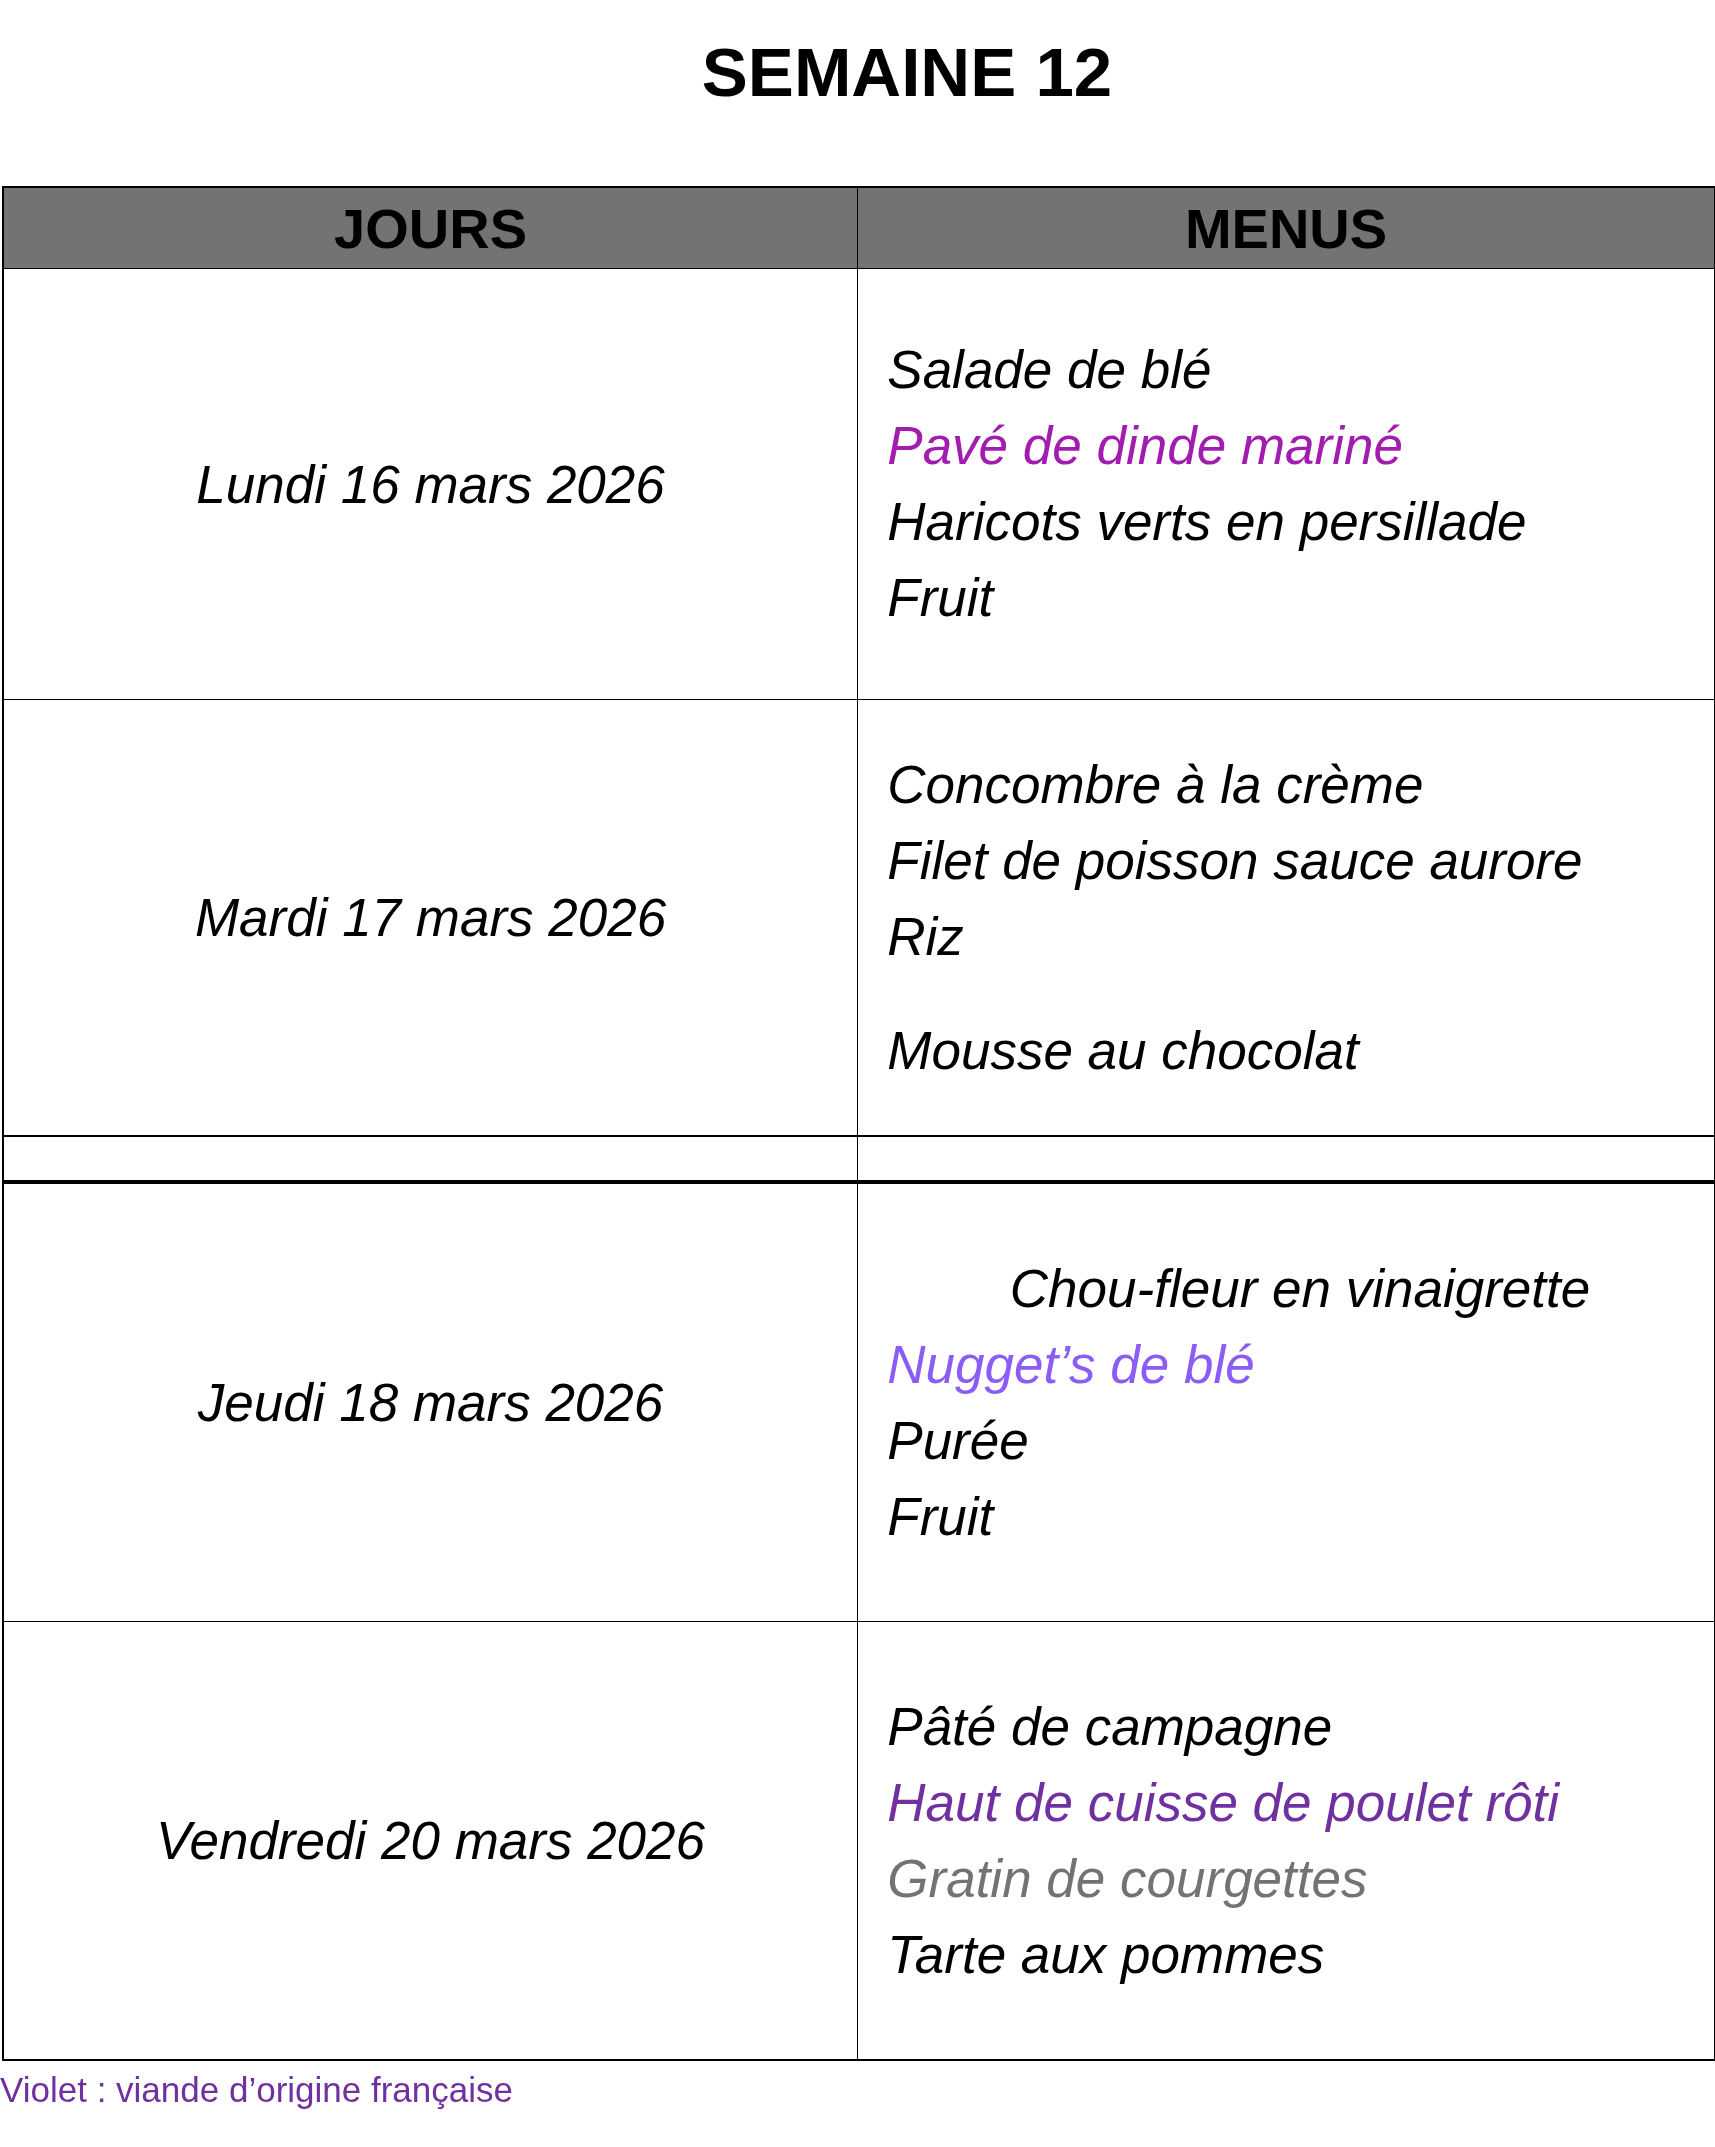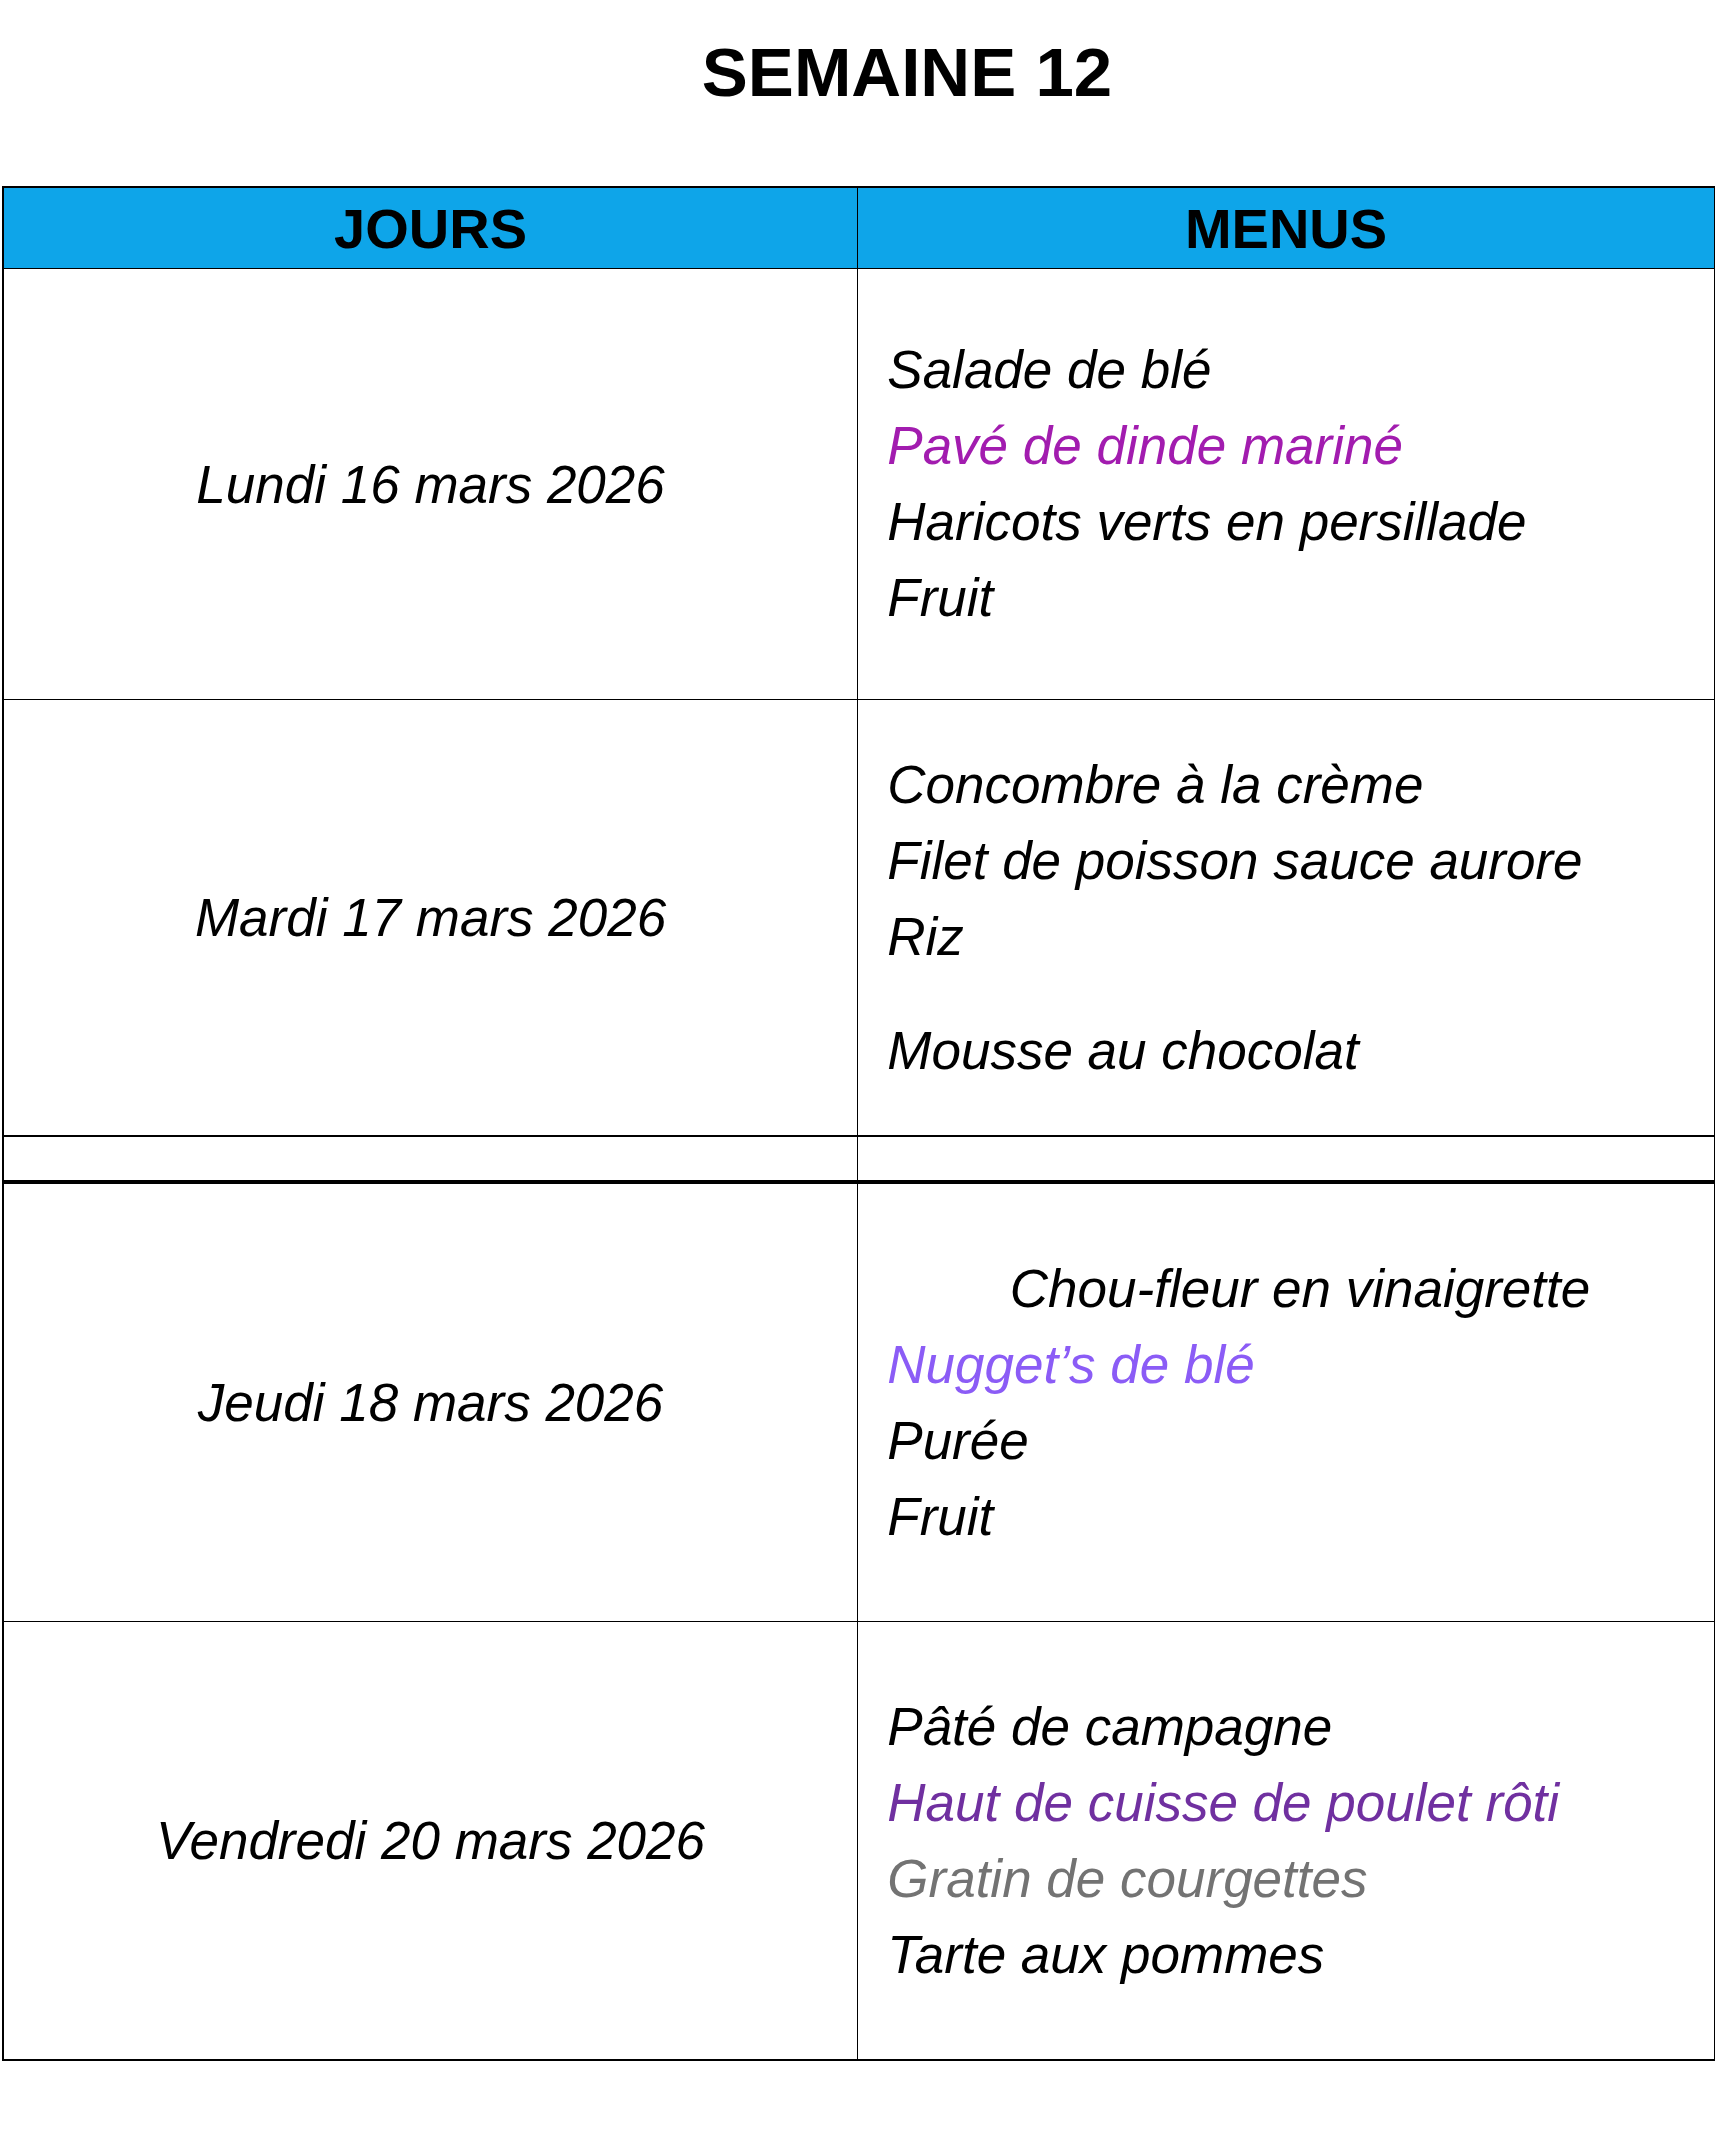--- a/index.html
+++ b/index.html
@@ -29,21 +29,21 @@
     border-collapse: collapse;
     table-layout: fixed;
     width: 1712px;
     margin-left: 1.8px;
     margin-top: 68px;
     border: 2.7px solid #000000;
   }
   col.c1 { width: 855px; }
   col.c2 { width: 857px; }
   th {
-    background: #0ea5e9;
+    background: #737373;
     height: 78px;
     font-size: 56px;
     font-weight: bold;
     text-align: center;
     vertical-align: middle;
     border: 1.8px solid #000000;
   }
   td {
     border: 1.8px solid #000000;
     vertical-align: middle;
@@ -135,15 +135,16 @@
           <div class="menu-line" style="color: rgb(0, 0, 0);">Pâté de campagne</div>
           <div class="menu-line" style="color: rgb(112, 48, 160);">Haut de cuisse de poulet rôti</div>
           <div class="menu-line" style="color: #737373;">Gratin de courgettes</div>
           <div class="menu-line" style="color: rgb(0, 0, 0);">Tarte aux pommes</div>
         </td>
       </tr>
 
     </tbody>
   </table>
 
+  <div class="footnote">Violet : viande d’origine française</div>
 
 </div>
 
 
 </body></html>

